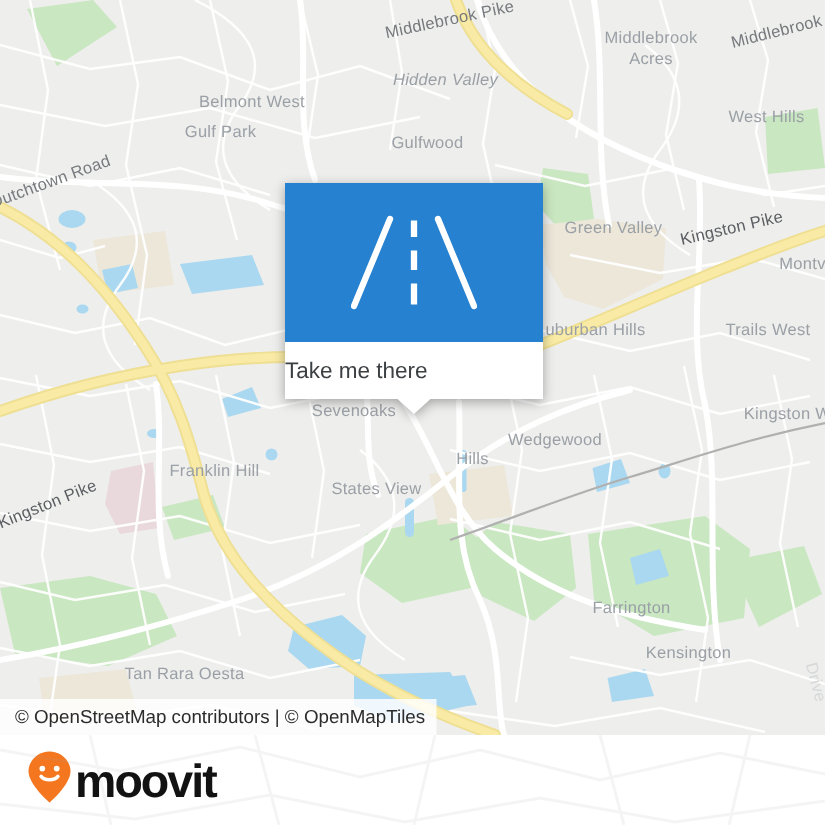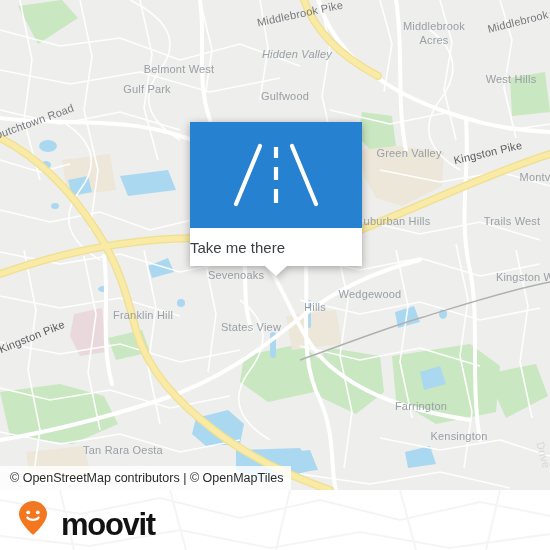--- a/index.html
+++ b/index.html
@@ -126,22 +126,22 @@
     overflow: hidden;
   }
   .bottom-title {
     font-size: 15.5px;
     color: #3c4043;
     font-family: "Liberation Sans", sans-serif;
     white-space: nowrap;
   }
   .brand {
     display: flex;
-    align-items: flex-end;
-    gap: 13px;
+    align-items: center;
+    gap: 2px;
   }
   .brand-word {
     font-size: 31px;
     font-weight: bold;
     color: #121212;
     letter-spacing: -1.3px;
     font-family: "Liberation Sans", sans-serif;
     line-height: 1;
   }
   
@@ -293,21 +293,21 @@
         <path d="M300,360 C340,346 380,330 420,318 C460,306 500,292 550,282"></path>
       </g>
     </svg>
 
     <div class="map-labels">
       <div class="place-label" style="left:300px; top:14px; transform:translate(-50%,-50%) rotate(-12deg); color:#76797d;">Middlebrook Pike</div>
       <div class="place-label" style="left:434px; top:26px;">Middlebrook</div>
       <div class="place-label" style="left:434px; top:40px;">Acres</div>
       <div class="place-label" style="left:518px; top:22px; transform:translate(-50%,-50%) rotate(-14deg); color:#76797d;">Middlebrook</div>
       <div class="place-label" style="left:297px; top:54px;font-style:italic;">Hidden Valley</div>
-      <div class="place-label" style="left:179px; top:69px;">Belmont West</div>
+      <div class="place-label" style="left:168px; top:69px;">Belmont West</div>
       <div class="place-label" style="left:511px; top:79px;">West Hills</div>
       <div class="place-label" style="left:147px; top:89px;">Gulf Park</div>
       <div class="place-label" style="left:285px; top:96px;">Gulfwood</div>
       <div class="place-label" style="left:34px; top:122px; transform:translate(-50%,-50%) rotate(-20deg); color:#76797d;">Dutchtown Road</div>
       <div class="place-label" style="left:409px; top:153px;">Green Valley</div>
       <div class="place-label" style="left:488px; top:153px; transform:translate(-50%,-50%) rotate(-13deg); color:#5a5d61;">Kingston Pike</div>
       <div class="place-label" style="left:535px; top:177px;">Montv</div>
       <div class="place-label" style="left:397px; top:221px;">uburban Hills</div>
       <div class="place-label" style="left:512px; top:221px;">Trails West</div>
       <div class="place-label" style="left:236px; top:275px;">Sevenoaks</div>

